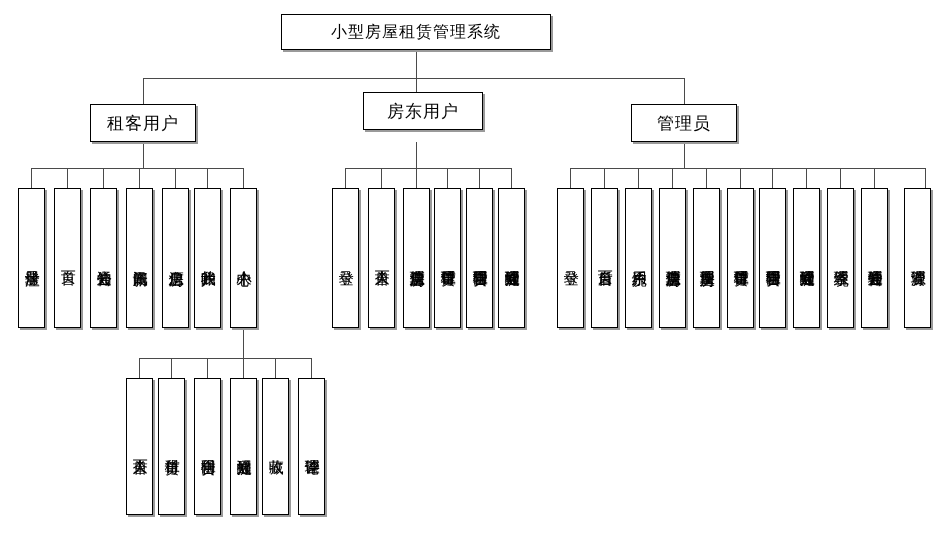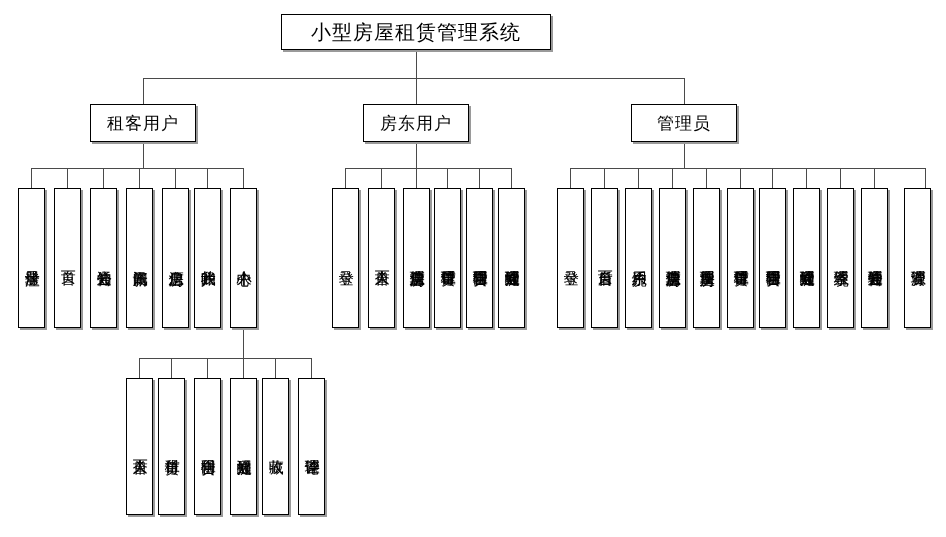--- a/index.html
+++ b/index.html
@@ -24,21 +24,21 @@
     border: 1px solid #000000;
     background: #ffffff;
     box-shadow: 2px 2px 0 0 #9a9a9a;
     display: flex;
     align-items: center;
     justify-content: center;
     color: #000000;
     z-index: 5;
   }
   .node.root {
-    font-size: 20px;
+    font-size: 16px;
     letter-spacing: 1px;
     font-weight: 500;
   }
   .node.level1 {
     font-size: 17px;
     letter-spacing: 1px;
   }
   .node.leaf {
     writing-mode: vertical-rl;
     text-orientation: upright;
@@ -72,21 +72,21 @@
   <div class="ln v" style="left:416px; top:50px; height:28px;"></div>
 
   <div class="ln h" style="left:143px; top:78px; width:541px;"></div>
 
   <div class="ln v" style="left:143px; top:78px; height:26px;"></div>
   <div class="ln v" style="left:416px; top:78px; height:26px;"></div>
   <div class="ln v" style="left:684px; top:78px; height:26px;"></div>
 
   <div class="node level1" style="left:90px; top:104px; width:106px; height:38px;">租客用户</div>
 
-  <div class="node level1" style="left:363px; top:104px; width:106px; height:38px;">房东用户</div>
+  <div class="node level1" style="left:363px; top:92px; width:120px; height:38px;">房东用户</div>
 
   <div class="node level1" style="left:631px; top:104px; width:106px; height:38px;text-align:center;">管理员</div>
 
   <div class="ln v" style="left:143px; top:142px; height:26px;"></div>
   <div class="ln h" style="left:31px; top:168px; width:212px;"></div>
   <div class="ln v" style="left:31px;  top:168px; height:20px;"></div>
   <div class="ln v" style="left:67px;  top:168px; height:20px;"></div>
   <div class="ln v" style="left:103px; top:168px; height:20px;"></div>
   <div class="ln v" style="left:139px; top:168px; height:20px;"></div>
   <div class="ln v" style="left:175px; top:168px; height:20px;"></div>

